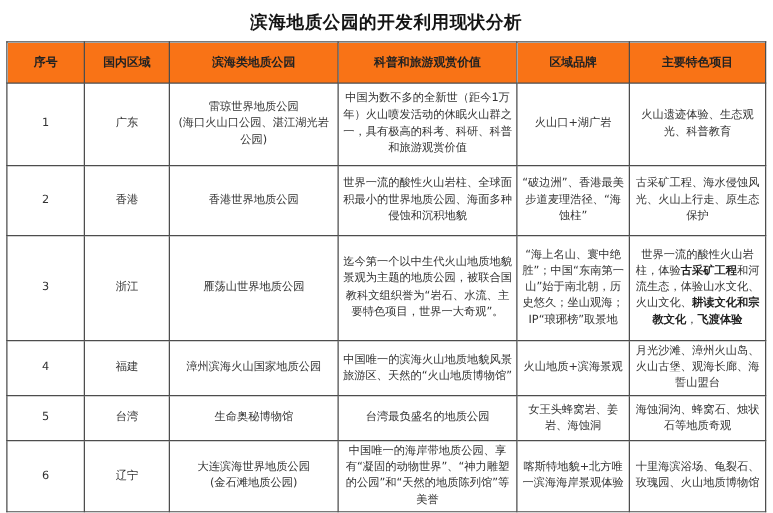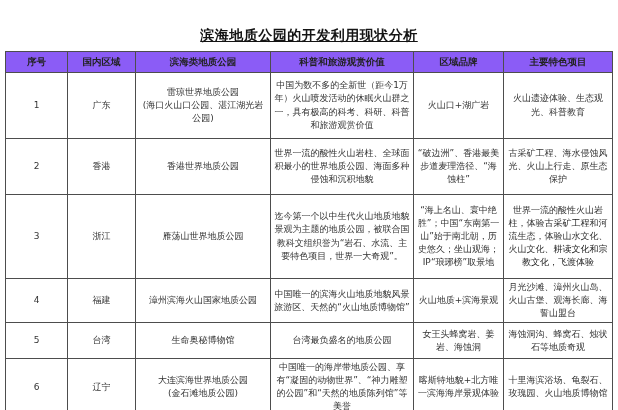--- a/index.html
+++ b/index.html
@@ -8,59 +8,58 @@
     background: #ffffff;
     font-family: "DejaVu Sans", "Liberation Sans", sans-serif;
     color: #333;
     overflow: hidden;
   }
   .title {
     text-align: center;
     font-weight: bold;
     font-size: 14px;
     color: #141414;
-    padding-top: 27px;
+    padding-top: 9px;
     letter-spacing: 0.5px;
-    text-decoration: underline;
   }
   table.geo {
     border-collapse: collapse;
     table-layout: fixed;
     width: 607px;
     margin: 6px auto 0 auto;
   }
   table.geo th, table.geo td {
     border: 1px solid #4d4d4d;
     text-align: center;
     vertical-align: middle;
     white-space: pre-line;
     overflow: hidden;
   }
   table.geo th {
-    background: #8b5cf6;
+    background: #f97316;
     font-size: 9.5px;
     font-weight: bold;
     color: #222;
-    height: 21px;
+    height: 33px;
     padding: 2px;
   }
   table.geo td {
     font-size: 9px;
     line-height: 1.45;
     padding: 2px 3px;
     color: #333;
     background: #fff;
   }
   tr.r0 { height: 66px; }
   tr.r1 { height: 56px; }
   tr.r2 { height: 84px; }
   tr.r3 { height: 42px; }
   tr.r4 { height: 36px; }
   tr.r5 { height: 48px; }
-  .seg-b { font-weight: normal; color: #222; }
+  .seg-b { font-weight: bold; color: #222; }
 </style>
 </head>
 <body>
 
 <div class="title">滨海地质公园的开发利用现状分析</div>
 
 <table class="geo">
   <colgroup>
     <col style="width:62px">
       <col style="width:68px">

